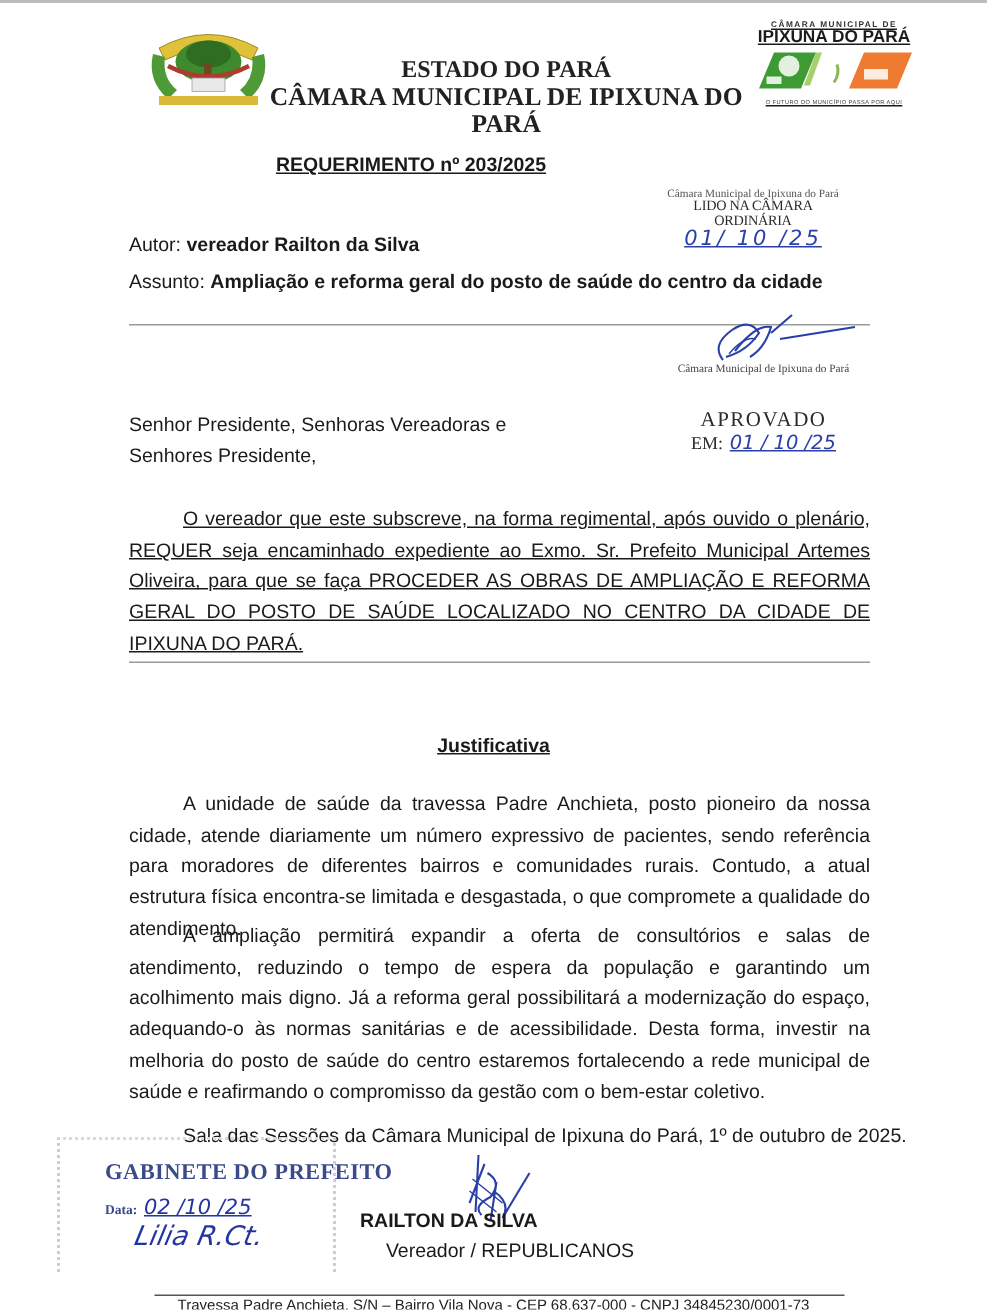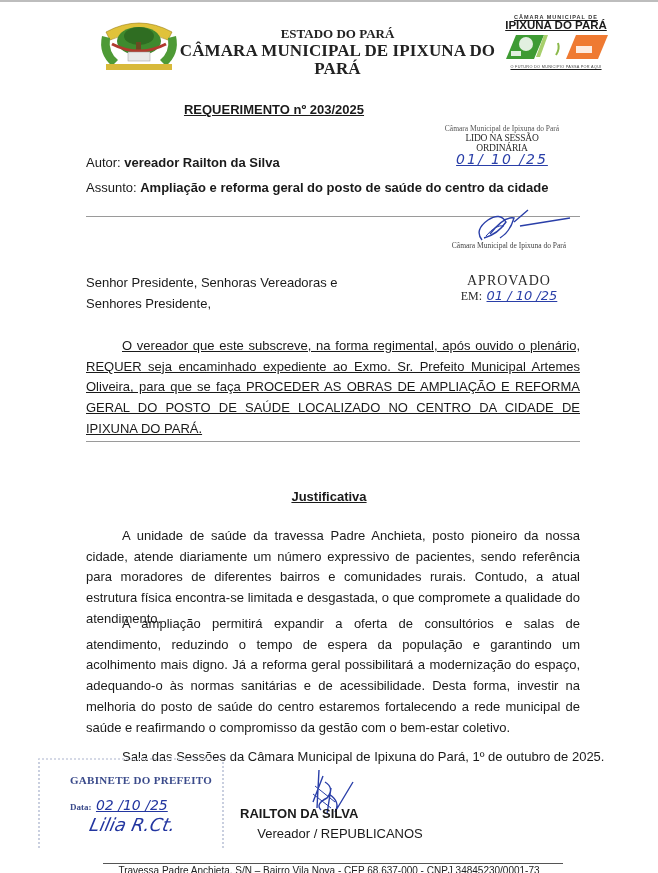--- a/index.html
+++ b/index.html
@@ -4,21 +4,21 @@
 <style>
   html, body { margin:0; padding:0; }
   body { width:658px; height:873px; background:#ffffff; position:relative; overflow:hidden;
          font-family:"Liberation Sans", sans-serif; color:#1a1a1a; }
   .abs { position:absolute; }
   .topline { left:0; top:0; width:658px; height:2px; background:#bdbdbd; }
 
   
   .crest { left:98px; top:14px; width:82px; height:58px; }
   .hdr { left:175px; top:26px; width:325px; text-align:center; font-family:"Liberation Serif", serif; font-weight:bold; color:#222; }
-  .hdr .l1 { font-size:13px; }
+  .hdr .l1 { font-size:16px;margin-top:12px; }
   .hdr .l2 { font-size:17px; line-height:18px; letter-spacing:0.1px; }
   .hdr .l3 { font-size:10.5px; }
   .logo2 { left:500px; top:14px; width:112px; height:60px;text-decoration:underline; }
   .logo2 .small { font-size:5.5px; font-weight:bold; letter-spacing:1px; text-align:center; color:#333; }
   .logo2 .big { font-size:11.5px; font-weight:bold; text-align:center; color:#1b1b1b; line-height:11px; }
 
   .title { left:0; width:548px; top:102px; text-align:center; font-weight:bold; font-size:13px; text-decoration:underline; }
 
   
   .stamp-text { font-family:"Liberation Serif", serif; color:#2b2b2b; text-align:center; }
@@ -75,21 +75,21 @@
     <path d="M66 28 L76 4 L108 4 L98 28 Z" fill="#ef7a32"></path>
     <rect x="76" y="15" width="16" height="7" fill="#ffffff" opacity="0.85"></rect>
   </svg>
   <div style="font-size:3.8px; text-align:center; color:#444; letter-spacing:0.3px;">O FUTURO DO MUNICÍPIO PASSA POR AQUI</div>
 </div>
 
 <div class="abs title">REQUERIMENTO nº 203/2025</div>
 
 <div class="abs" style="left:440px; top:124px; width:124px;">
   <div class="stamp-text" style="font-size:7.5px; color:#555;">Câmara Municipal de Ipixuna do Pará</div>
-  <div class="stamp-text" style="font-size:9.5px; letter-spacing:-0.2px;">LIDO NA SESSÃO ORDINÁRIA</div>
+  <div class="stamp-text" style="font-size:9.5px; letter-spacing:-0.2px;">LIDO NA CÂMARA ORDINÁRIA</div>
   <div class="hand" style="font-size:14px; text-align:center; text-decoration:underline; margin-top:-2px; letter-spacing:2px;">01/ 10 /25</div>
 </div>
 
 <div class="abs meta" style="top:155px;">
   <span>Autor:</span>
   <b>vereador Railton da Silva</b>
 </div>
 <div class="abs meta" style="top:180px;">
   <span>Assunto:</span>
   <b>Ampliação e reforma geral do posto de saúde do centro da cidade</b>
@@ -120,21 +120,21 @@
 
 <div class="abs just">Justificativa</div>
 
 <div class="abs para" style="top:526px;"><span class="indent"></span><span>A unidade de saúde da travessa Padre Anchieta, posto pioneiro da nossa cidade, atende diariamente um número expressivo de pacientes, sendo referência para moradores de diferentes bairros e comunidades rurais. Contudo, a atual estrutura física encontra-se limitada e desgastada, o que compromete a qualidade do atendimento.</span></div>
 
 <div class="abs para" style="top:614px;"><span class="indent"></span><span>A ampliação permitirá expandir a oferta de consultórios e salas de atendimento, reduzindo o tempo de espera da população e garantindo um acolhimento mais digno. Já a reforma geral possibilitará a modernização do espaço, adequando-o às normas sanitárias e de acessibilidade. Desta forma, investir na melhoria do posto de saúde do centro estaremos fortalecendo a rede municipal de saúde e reafirmando o compromisso da gestão com o bem-estar coletivo.</span></div>
 
 <div class="abs" style="left:122px; top:749px; font-size:13px;">Sala das Sessões da Câmara Municipal de Ipixuna do Pará, 1º de outubro de 2025.</div>
 
 <div class="abs gab"></div>
-<div class="abs" style="left:70px; top:774px; font-family:'Liberation Serif', serif; font-weight:bold; font-size:11px; color:#3a4a8a; letter-spacing:0.3px;">GABINETE DO PREFEITO</div>
+<div class="abs" style="left:70px; top:774px; font-family:'Liberation Serif', serif; font-weight:bold; font-size:15px; color:#3a4a8a; letter-spacing:0.3px;">GABINETE DO PREFEITO</div>
 <div class="abs" style="left:70px; top:796px;">
   <span style="font-family:'Liberation Serif', serif; font-size:9px; color:#3a4a8a; font-weight:bold;">Data:</span>
   <span class="hand" style="font-size:14px; text-decoration:underline; color:#2336a0;">02 /10 /25</span>
 </div>
 <div class="abs hand" style="left:90px; top:814px; font-size:18px; color:#2336a0; transform:skewX(-12deg);">Lilia R.Ct.</div>
 
 <svg class="abs" style="left:305px; top:768px;" width="60" height="50" viewBox="0 0 60 50">
   <path d="M14 2 L12 40 M18 8 L8 34 M20 14 Q30 20 22 30 Q10 36 16 42 M26 20 L22 46 M24 26 Q36 34 30 44 L48 14" stroke="#2a3fa8" stroke-width="1.4" fill="none"></path>
   <path d="M10 18 L30 34 M8 26 L26 40" stroke="#2a3fa8" stroke-width="1" fill="none"></path>
 </svg>

